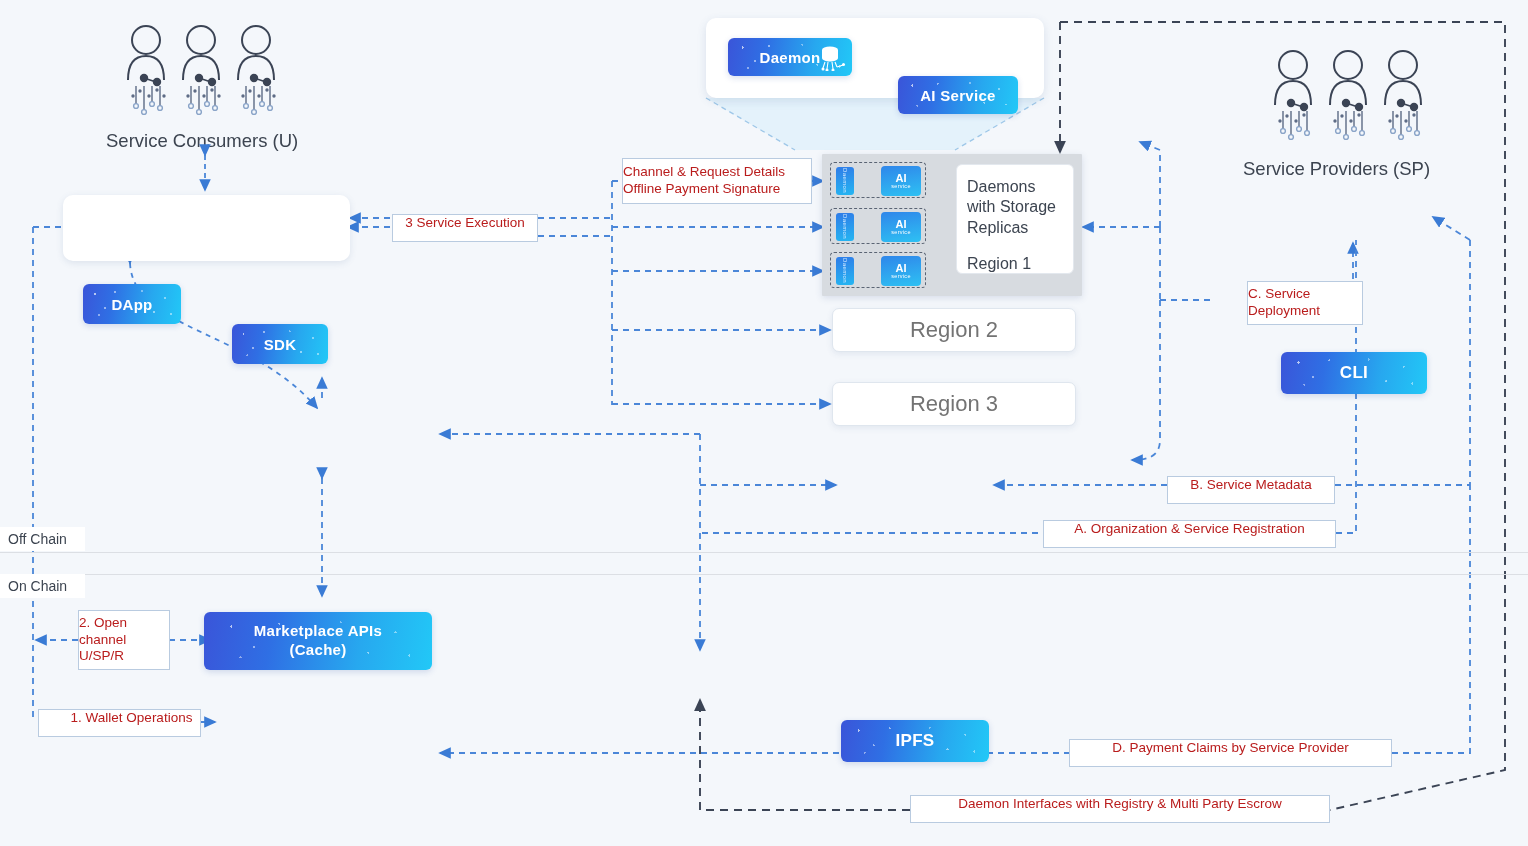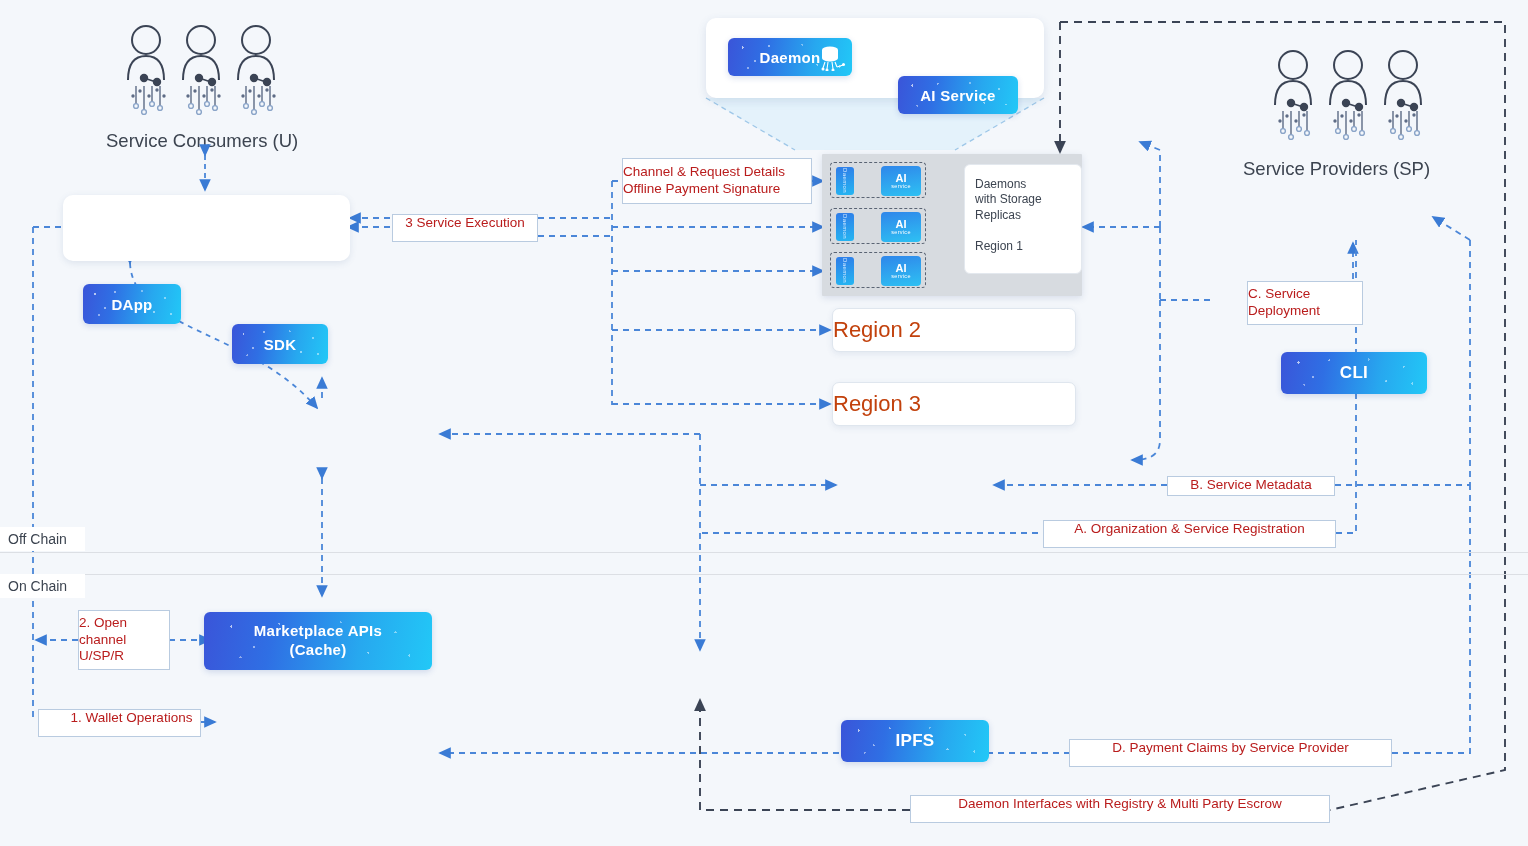--- a/index.html
+++ b/index.html
@@ -55,22 +55,22 @@
     display:flex; align-items:flex-start; justify-content:center;
     text-align:center;
     color:#b91c1c;
     font-size:13.5px;
     line-height:1.25;
   }
   .region-box{
     background:#fff;
     border:1px solid #dfe6ee;
     border-radius:7px;
-    display:flex; align-items:center; justify-content:flex-start;
-    color:#c2410c;
+    display:flex; align-items:center; justify-content:center;
+    color:#737373;
     font-size:22px;
     box-shadow:0 2px 6px rgba(60,90,140,.10);
   }
   .chain-tag{
     background:#fff;
     color:#3c4450;
     font-size:14px;
     display:flex; align-items:center;
     padding:4px 10px 4px 8px;
     z-index:4;
@@ -108,23 +108,23 @@
     border-radius:4px;
     background:linear-gradient(170deg,#2f86ea,#2ec1f3);
     color:#fff;
     display:flex; flex-direction:column; align-items:center; justify-content:center;
     line-height:1;
   }
   .mini-ai b{ font-size:11px; }
   .mini-ai i{ font-size:5.5px; font-style:normal; letter-spacing:.3px; }
 
   #region1-card{
-    position:absolute; right:0; top:10px; width:118px; height:110px;
+    position:absolute; right:8px; top:10px; width:118px; height:110px;
     background:#fff; border:1px solid #e3e8ee; border-radius:6px;
-    padding:12px 10px; color:#3c4450; font-size:12px; line-height:1.28;
+    padding:12px 10px; color:#3c4450; font-size:16px; line-height:1.28;
   }
   #region1-card .r1name{ margin-top:16px; }
 
   
   #detail-card{
     background:#fff; border-radius:10px;
     box-shadow:0 3px 10px rgba(60,90,140,.14);
   }
 </style>
 </head>
@@ -464,21 +464,21 @@
 
   <div class="node outline-box" style="left:38px;top:709px;width:163px;height:28px;padding-left:24px;">
     <span>1. Wallet Operations</span>
   </div>
 
   <div class="node outline-box" style="left:1215px;top:281px;width:116px;height:44px;flex-direction:column;margin-left:32px;">
     <span>C. Service</span>
     <span>Deployment</span>
   </div>
 
-  <div class="node outline-box" style="left:1167px;top:476px;width:168px;height:20px;">
+  <div class="node outline-box" style="left:1167px;top:476px;width:168px;height:28px;">
     <span>B. Service Metadata</span>
   </div>
 
   <div class="node outline-box" style="left:1043px;top:520px;width:293px;height:28px;">
     <span>A. Organization &amp; Service Registration</span>
   </div>
 
   <div class="node outline-box" style="left:1069px;top:739px;width:323px;height:28px;">
     <span>D. Payment Claims by Service Provider</span>
   </div>

